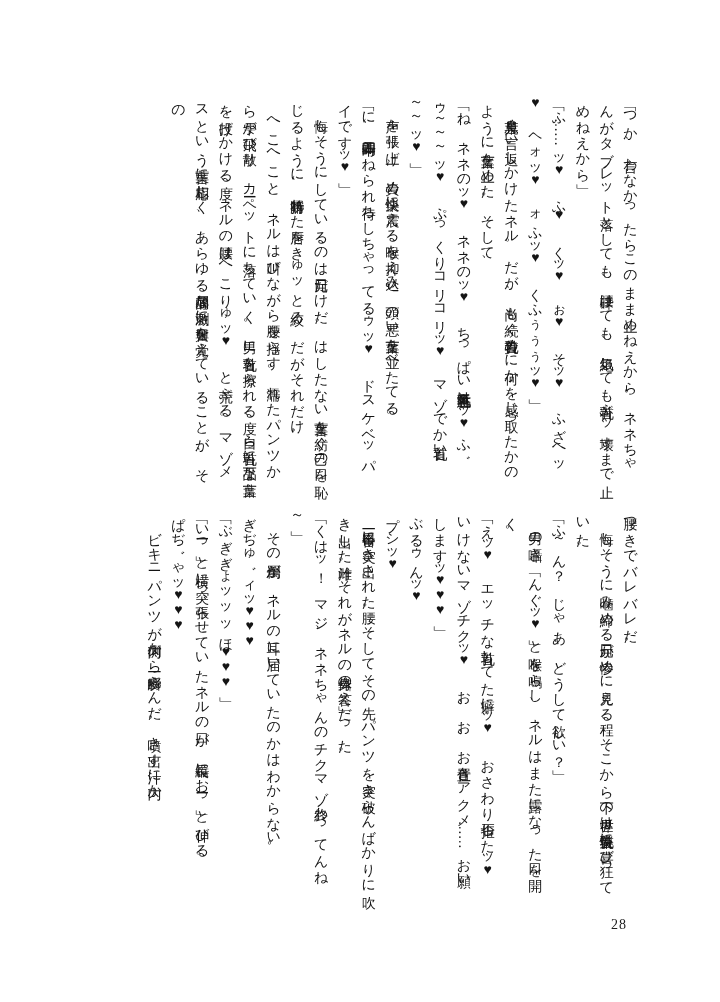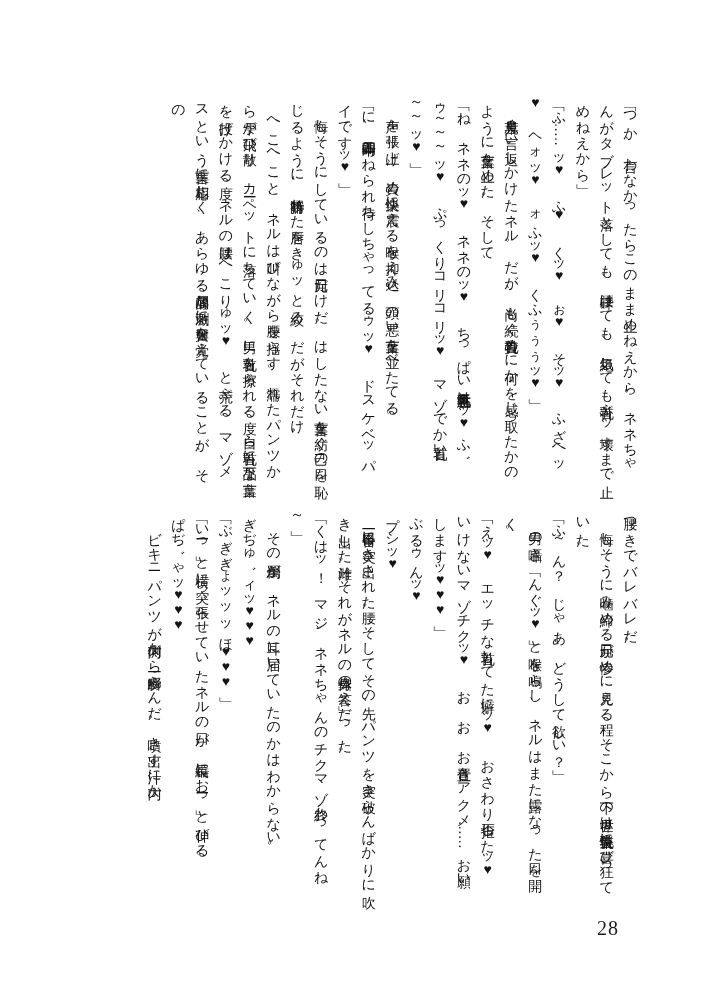--- a/index.html
+++ b/index.html
@@ -32,23 +32,23 @@
   .block-lower { top: 508px; }
   .para {
     margin: 0;
     padding: 0;
     text-indent: 0;
   }
   .para.indent-full { text-indent: 1em; }
   .para.indent-half { text-indent: 0.5em; }
   .page-number {
     position: absolute;
-    left: 597px;
+    left: 611px;
     top: 917px;
-    font-size: 20px;
+    font-size: 14px;
     color: #1c1c1c;
     letter-spacing: 1px;
   }
 </style>
 </head>
 <body>
 
 <div class="page">
   <div class="text-block block-upper">
       <p class="para indent-half">「つか、言わなかったらこのまま止めねえから。ネネちゃんがタブレット落としても、腰砕けても、気絶しても乳首ぶッ壊すまで止めねえから」</p>

